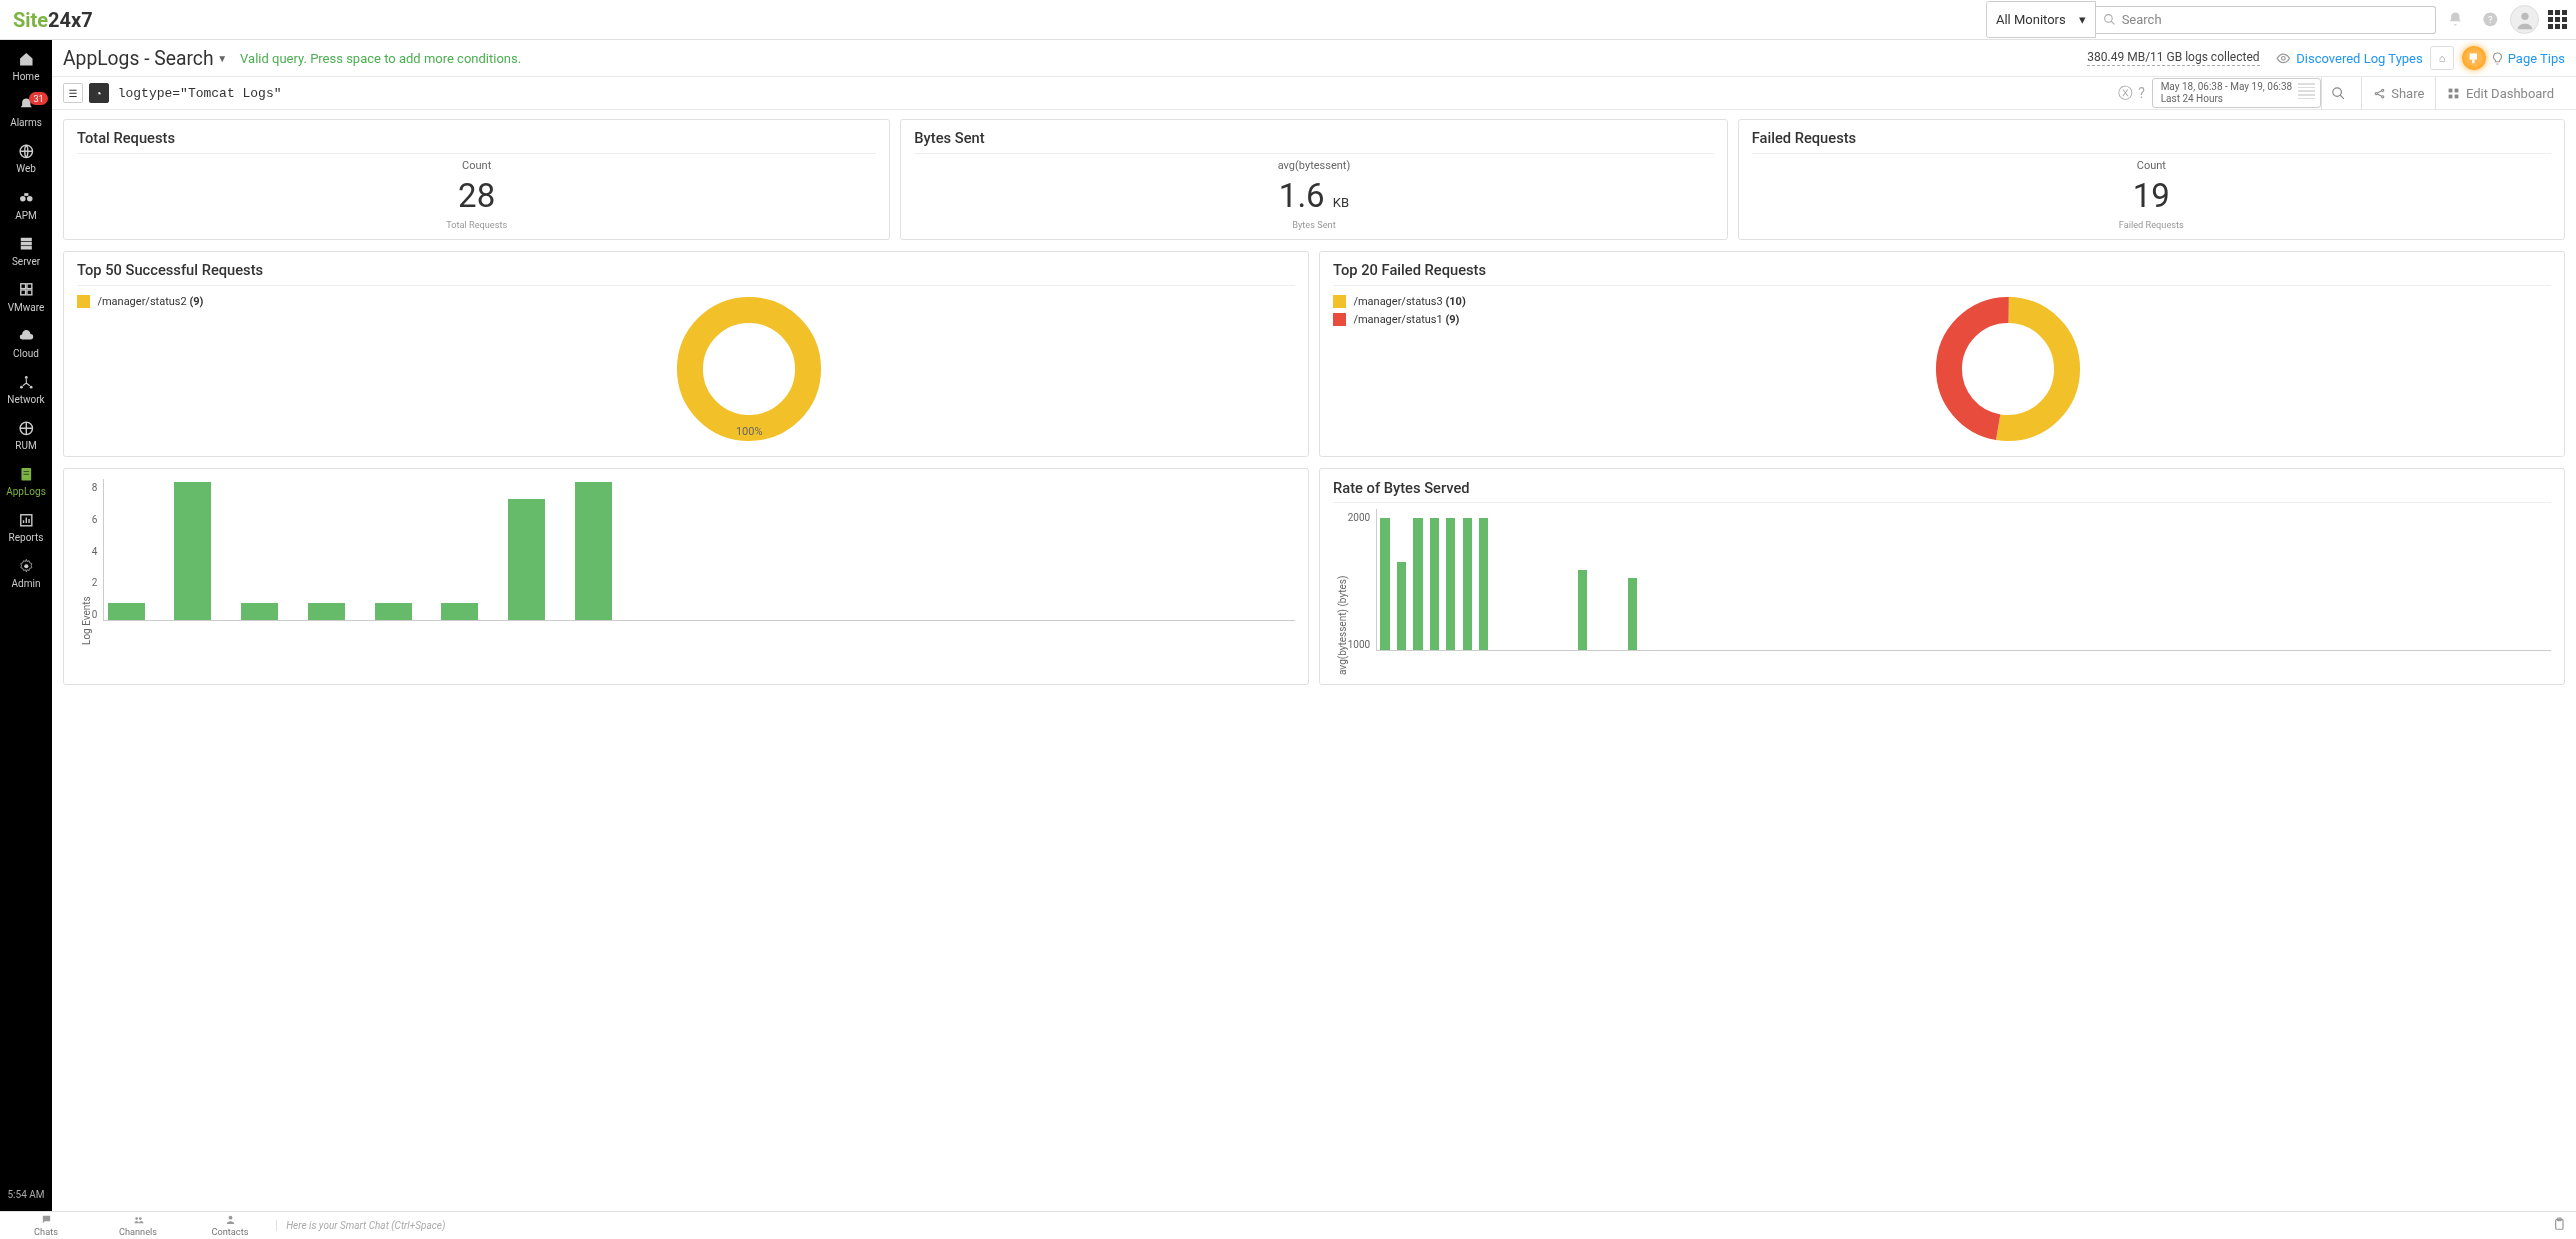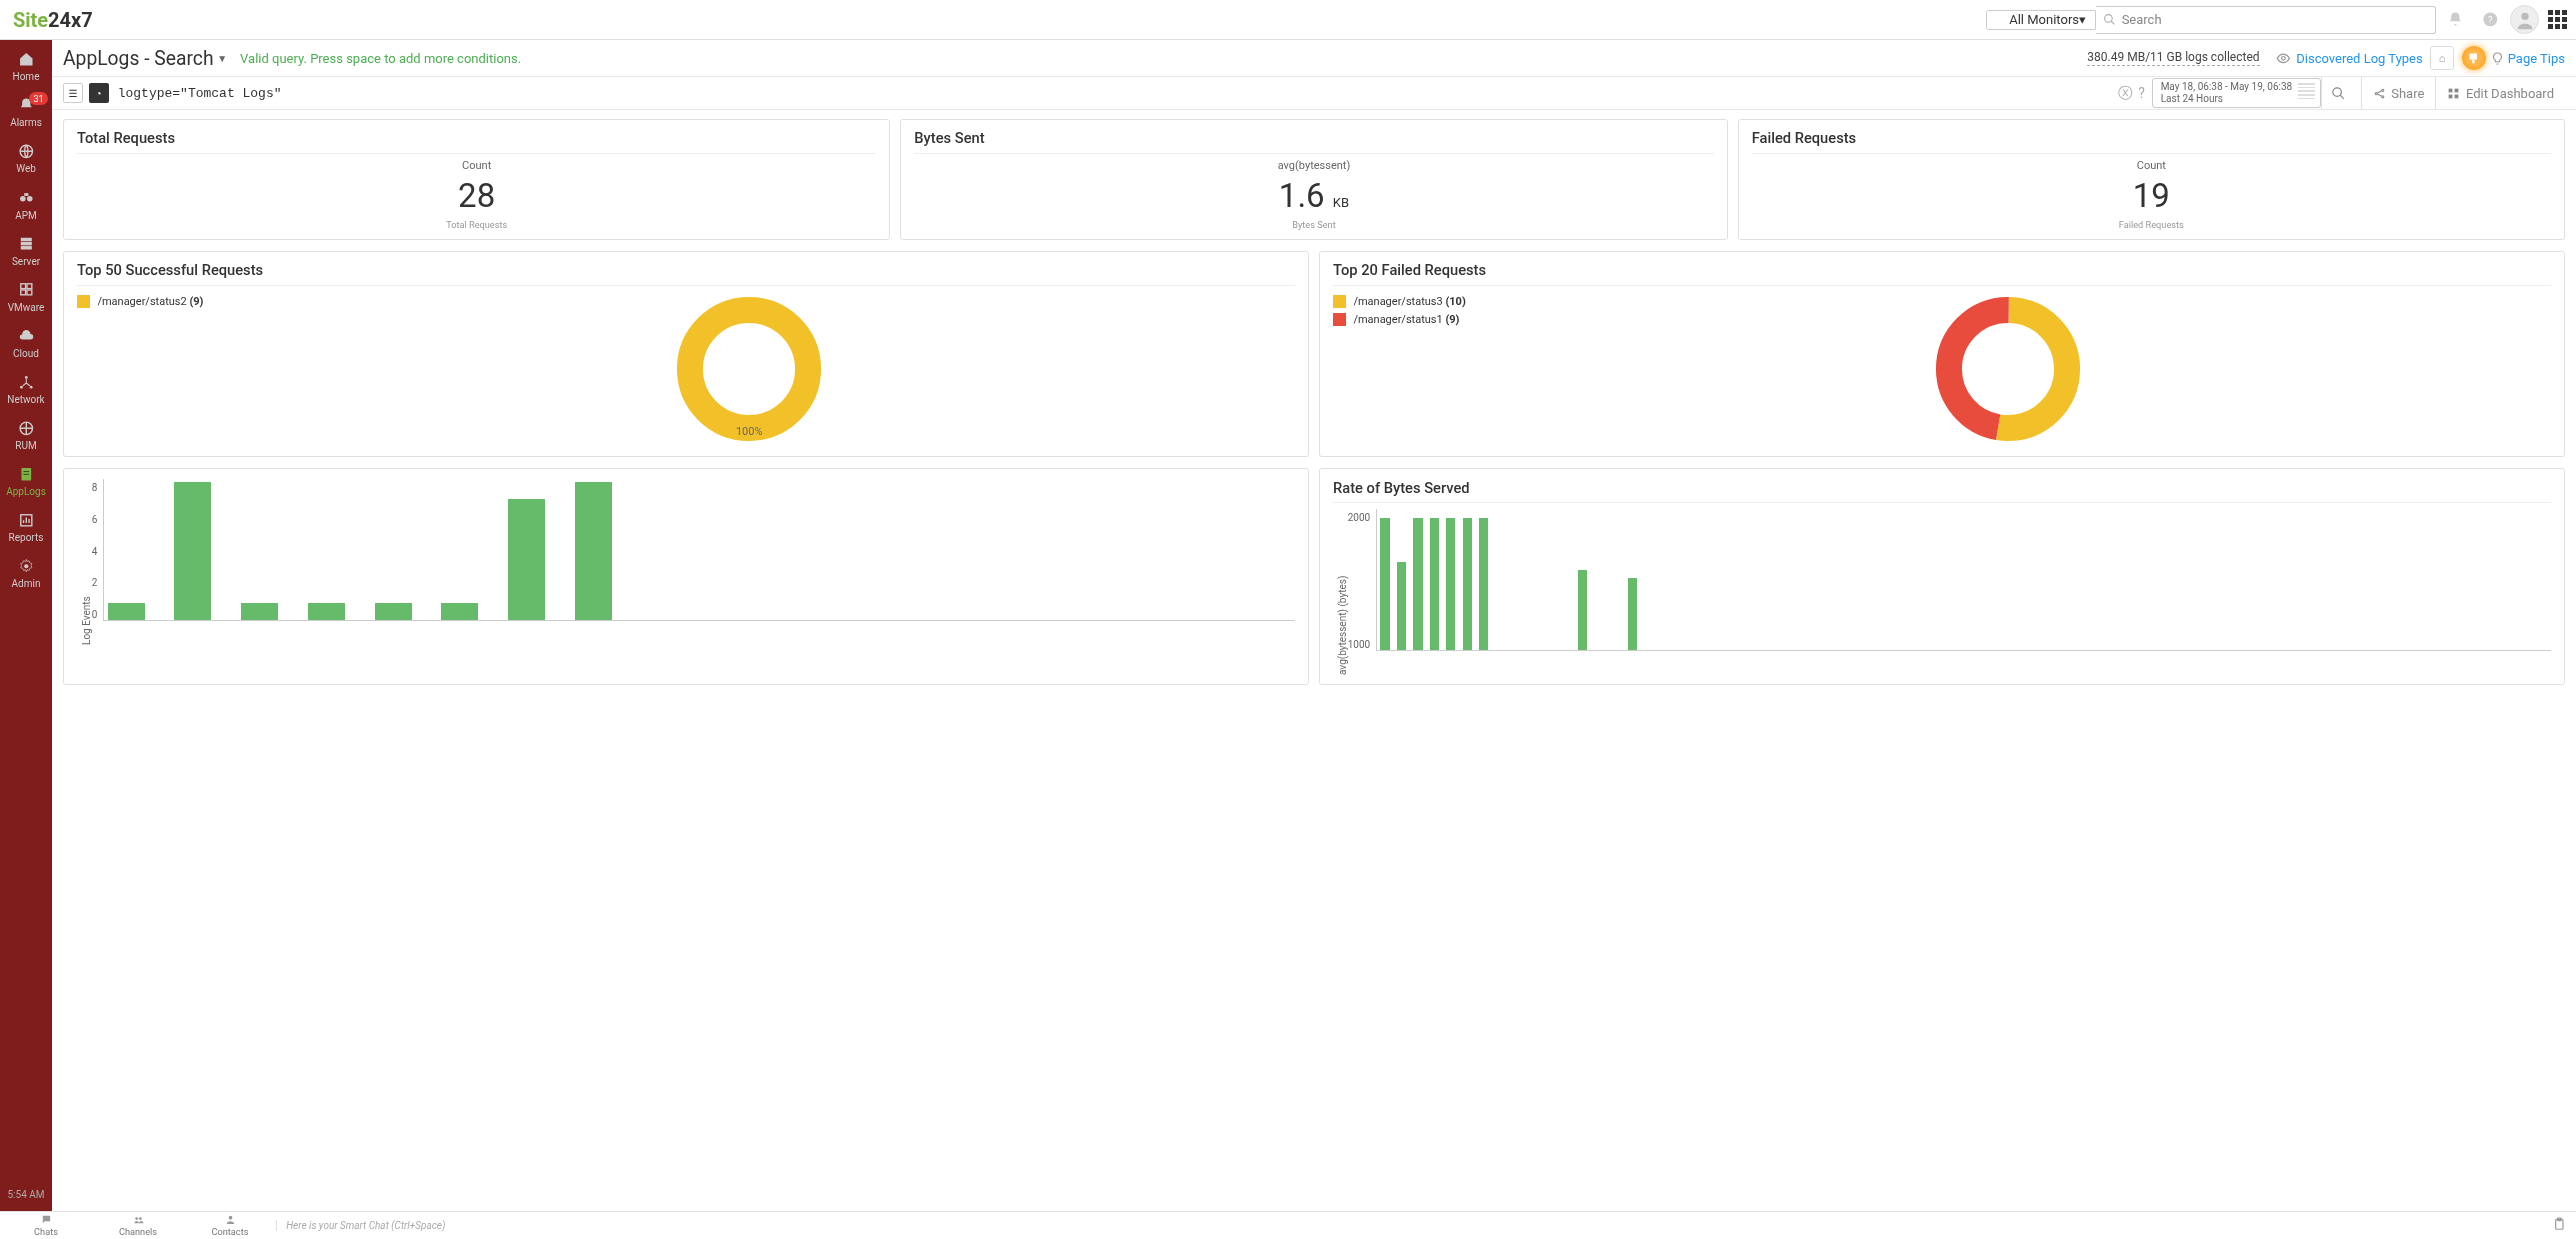--- a/index.html
+++ b/index.html
@@ -5,33 +5,33 @@
 * { box-sizing: border-box; margin: 0; padding: 0; }
 body { font-family: -apple-system, BlinkMacSystemFont, "Segoe UI", Roboto, Arial, sans-serif; font-size: 13px; color: #333; background: #fafafa; overflow: hidden; }
 .app { display: flex; flex-direction: column; height: 100vh; }
 
 
 .topbar { display: flex; align-items: center; height: 40px; background: #fff; border-bottom: 0.9px solid #e0e0e0; padding: 0 9.2px; }
 .logo { font-size: 20px; font-weight: bold; margin-left: 3.7px; }
 .logo .s1 { color: #7cb342; }
 .logo .s2 { color: #333; }
 .topbar-spacer { flex: 1; }
-.monitor-select { display: flex; align-items: center; border: 0.9px solid #ccc; border-radius: 2.8px 0 0 2.8px; height: 20px; padding: 0 9.2px; cursor: pointer; min-width: 110px; justify-content: flex-end; }
+.monitor-select { display: flex; align-items: center; border: 0.9px solid #ccc; border-radius: 2.8px 0 0 2.8px; height: 37px; padding: 0 9.2px; cursor: pointer; min-width: 110px; justify-content: space-between; }
 .search-input { border: 0.9px solid #ccc; border-left: none; border-radius: 0 2.8px 2.8px 0; height: 28px; width: 340px; display: flex; align-items: center; padding: 0 7.4px; color: #888; }
 .search-input svg { margin-right: 5.5px; }
 .icon-btn { width: 29px; height: 29px; display: flex; align-items: center; justify-content: center; cursor: pointer; color: #999; margin-left: 5.5px; }
 .avatar { width: 29px; height: 29px; border-radius: 50%; background: #eee; display: flex; align-items: center; justify-content: center; margin-left: 5.5px; border: 0.9px solid #ddd; }
 .apps-grid { width: 18.4px; height: 18.4px; display: grid; grid-template-columns: repeat(3,1fr); grid-template-rows: repeat(3,1fr); gap: 1.8px; margin-left: 9.2px; cursor: pointer; }
 .apps-grid span { background: #333; }
 
 
 .body { display: flex; flex: 1; min-height: 0; }
 
 
-.sidebar { width: 52px; background: #7f1d1d; color: #ccc; display: flex; flex-direction: column; align-items: center; padding-top: 3.7px; }
+.sidebar { width: 52px; background: #000000; color: #ccc; display: flex; flex-direction: column; align-items: center; padding-top: 3.7px; }
 .side-item { width: 52px; display: flex; flex-direction: column; align-items: center; padding: 7.4px 0; cursor: pointer; position: relative; font-size: 10px; }
 .side-item svg { margin-bottom: 3.7px; }
 .side-item.active { color: #7cb342; }
 .badge { position: absolute; top: 1.8px; right: 3.7px; background: #e53935; color: #fff; font-size: 9.2px; border-radius: 7.4px; padding: 0 4.6px; line-height: 13px; }
 .side-time { margin-top: auto; font-size: 10px; color: #aaa; padding: 7.4px 0 11px; }
 
 
 .main { flex: 1; display: flex; flex-direction: column; min-width: 0; background: #fff; }
 
 

